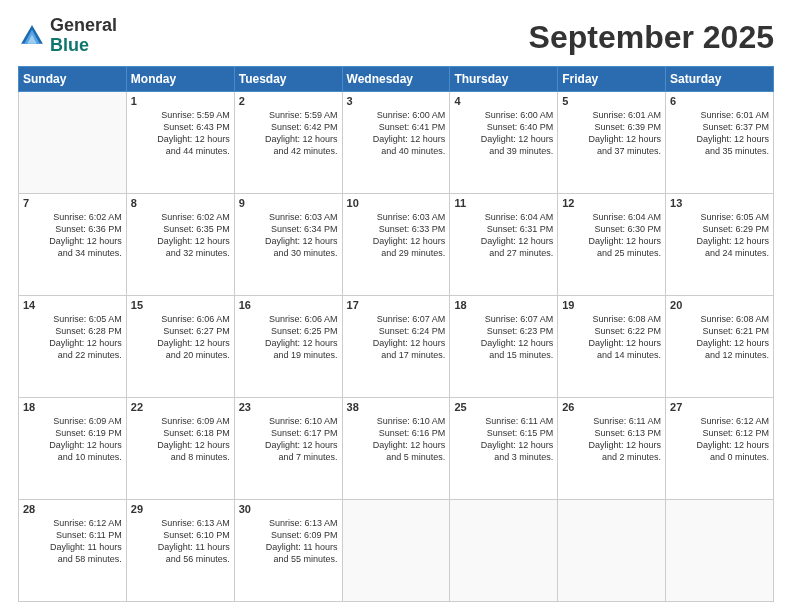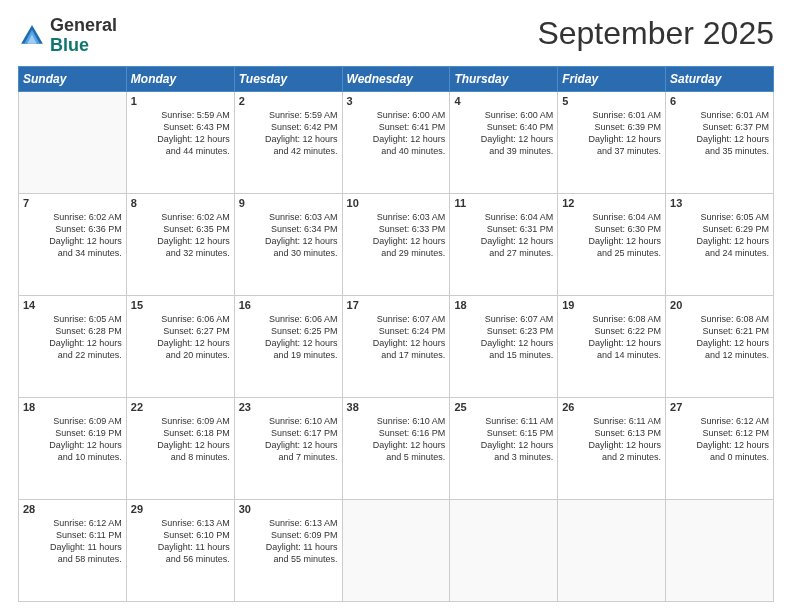--- a/index.html
+++ b/index.html
@@ -13,21 +13,21 @@
     .page {
       width: 792px;
       height: 612px;
       padding: 16px 18px 10px 18px;
       display: flex;
       flex-direction: column;
     }
     .header {
       display: flex;
       justify-content: space-between;
-      align-items: flex-start;
+      align-items: flex-end;
       margin-bottom: 10px;
     }
     .logo {
       display: flex;
       align-items: center;
       gap: 4px;
     }
     .logo-text {
       font-size: 18px;
       font-weight: bold;
@@ -37,21 +37,21 @@
     .logo-blue { color: #0f766e; }
     .logo-icon {
       width: 28px;
       height: 28px;
     }
     .title-block {
       text-align: right;
     }
     .month-title {
       font-size: 32px;
-      font-weight: normal;
+      font-weight: bold;
       color: #333;
       line-height: 1.1;
     }
     .location {
       font-size: 14px;
       color: #555;
     }
     .calendar {
       flex: 1;
       border: 1px solid #ccc;
@@ -60,21 +60,20 @@
       table-layout: fixed;
     }
     .calendar th {
       background-color: #2b6cb0;
       color: #fff;
       font-size: 12px;
       font-weight: bold;
       padding: 5px 4px;
       text-align: left;
       border: 1px solid #4a8cc7;
-      font-style: italic;
     }
     .calendar td {
       border: 1px solid #ccc;
       vertical-align: top;
       padding: 3px 4px;
       font-size: 9.5px;
       color: #333;
       height: 85px;
     }
     .day-number {

